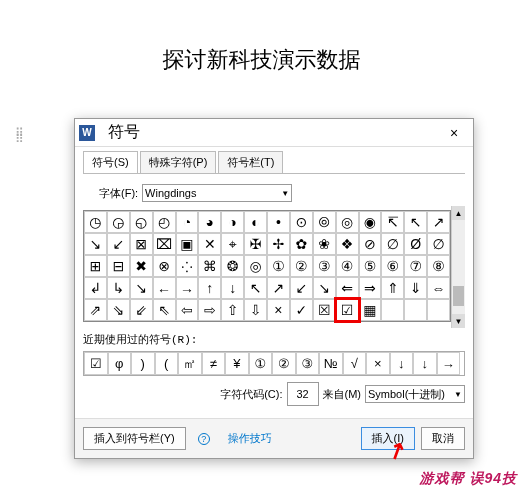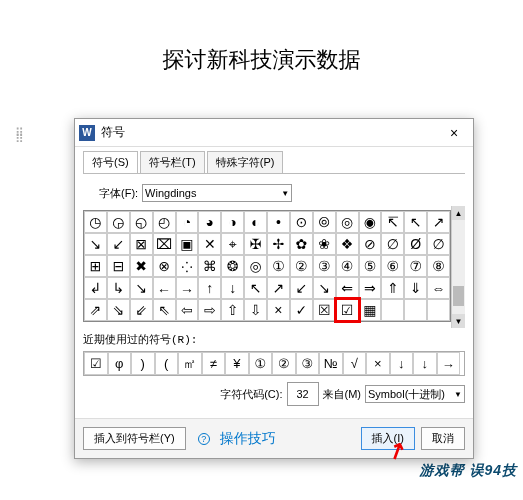--- a/index.html
+++ b/index.html
@@ -3,21 +3,21 @@
 <meta charset="utf-8">
 <style>
 * { box-sizing: border-box; margin: 0; padding: 0; }
 body { font-family: "Microsoft YaHei", SimSun, Arial, sans-serif; background: #f0f0f0; width: 523px; height: 500px; position: relative; }
 .page { background: #fff; width: 523px; height: 500px; padding-top: 30px; position: relative; }
 .doc-title { font-family: SimSun, serif; font-size: 22px; text-align: center; margin: 15px 0 10px; }
 .dots { position: absolute; left: 15px; top: 130px; color: #aaa; font-size: 12px; letter-spacing: 1px; line-height: 6px; }
 .dialog { position: absolute; left: 74px; top: 118px; width: 400px; background: #fff; border: 1px solid #999; box-shadow: 0 3px 12px rgba(0,0,0,.3); z-index: 10; }
 .titlebar { display: flex; align-items: center; height: 28px; padding: 0 4px; border-bottom: 1px solid #ddd; }
 .titlebar .icon { width: 16px; height: 16px; background: #2b579a; color: #fff; font-size: 10px; font-weight: bold; display: flex; align-items: center; justify-content: center; margin-right: 6px; }
-.titlebar .title { font-size: 12px; flex: 1; }
+.titlebar .title { font-size: 16px; flex: 1; margin-left: 7px; }
 .titlebar .close { width: 30px; text-align: center; font-size: 14px; cursor: pointer; }
 .tabs { display: flex; padding: 4px 8px 0; gap: 2px; font-size: 11px; }
 .tab { padding: 3px 8px; border: 1px solid #bbb; border-bottom: none; background: #f4f4f4; cursor: pointer; }
 .tab.active { background: #fff; }
 .content { border-top: 1px solid #bbb; margin: 0 8px; padding: 6px 0; }
 .row { display: flex; align-items: center; margin: 4px 16px; font-size: 11px; gap: 4px; }
 .select { flex: 0 0 auto; border: 1px solid #999; background: #fff; font-size: 11px; height: 18px; padding: 0 2px; display: flex; align-items: center; justify-content: space-between; cursor: pointer; }
 .select .caret { font-size: 8px; }
 .grid { border: 1px solid #888; margin: 4px 0 6px; }
 .grid-row { display: flex; }
@@ -28,46 +28,46 @@
 .sb-track { flex: 1; background: #eee; position: relative; }
 .sb-thumb { position: absolute; top: 70%; height: 20px; left: 1px; right: 1px; background: #bbb; }
 .recent-lbl { font-size: 11px; margin: 4px 0; font-family: Liberation Mono, monospace; }
 .recent-grid { display: flex; border: 1px solid #aaa; }
 .recent-cell { width: 23.5px; height: 23px; border: 1px solid #ccc; display: flex; align-items: center; justify-content: center; font-size: 13px; cursor: pointer; }
 .code-row { display: flex; align-items: center; gap: 4px; font-size: 11px; margin: 6px 0; justify-content: flex-end; }
 .code-row input { width: 32px; height: 24px; border: 1px solid #999; font-size: 11px; text-align: center; }
 .footer { display: flex; align-items: center; padding: 8px; gap: 6px; border-top: 1px solid #ddd; background: #f4f4f4; justify-content: space-between; }
 .btn { border: 1px solid #999; background: #fdfdfd; font-size: 11px; padding: 3px 10px; cursor: pointer; }
 .btn.primary { border: 1px solid #3a8de0; background: #eaf3fc; position: relative; }
-.link { color: #07c; font-size: 14px; cursor: pointer; margin-left: 4px; font-family: Liberation Mono, monospace; }
+.link { color: #07c; font-size: 11px; cursor: pointer; margin-left: 12px; font-family: Liberation Mono, monospace; }
 .help-icon { width: 12px; height: 12px; border: 1px solid #07c; border-radius: 50%; color: #07c; font-size: 9px; display: inline-flex; align-items: center; justify-content: center; margin-left: 6px; }
 .arrow { position: absolute; color: #e00; font-size: 22px; font-weight: bold; z-index: 20; transform: rotate(-25deg); }
 .arrow1 { left: 388px; top: 438px; }
-.watermark { position: absolute; right: 6px; bottom: 20px; font-size: 14px; color: #0c4a6e; font-weight: bold; font-style: italic; letter-spacing: 1px; }
+.watermark { position: absolute; right: 6px; bottom: 12px; font-size: 14px; color: #be185d; font-weight: bold; font-style: italic; letter-spacing: 1px; }
 .grid-wrap { display: flex; }
 .grid-body { flex: 1; }
 </style>
 </head>
 <body>
 
 <div class="page">
   <div class="doc-title">探讨新科技演示数据</div>
   <div class="dots">⠿<br>⠿</div>
 
   <div class="dialog">
     <div class="titlebar">
       <div class="icon">W</div>
       <div class="title">符号</div>
       <div class="close">×</div>
     </div>
 
     <div class="tabs">
       <div class="tab active">符号(S)</div>
+      <div class="tab">特殊字符(P)</div>
       <div class="tab">符号栏(T)</div>
-      <div class="tab">特殊字符(P)</div>
     </div>
 
     <div class="content">
       <div class="row">
         <span>字体(F):</span>
         <div class="select" style="width:150px">
           <span>Wingdings</span>
           <span class="caret">▼</span>
         </div>
       </div>

